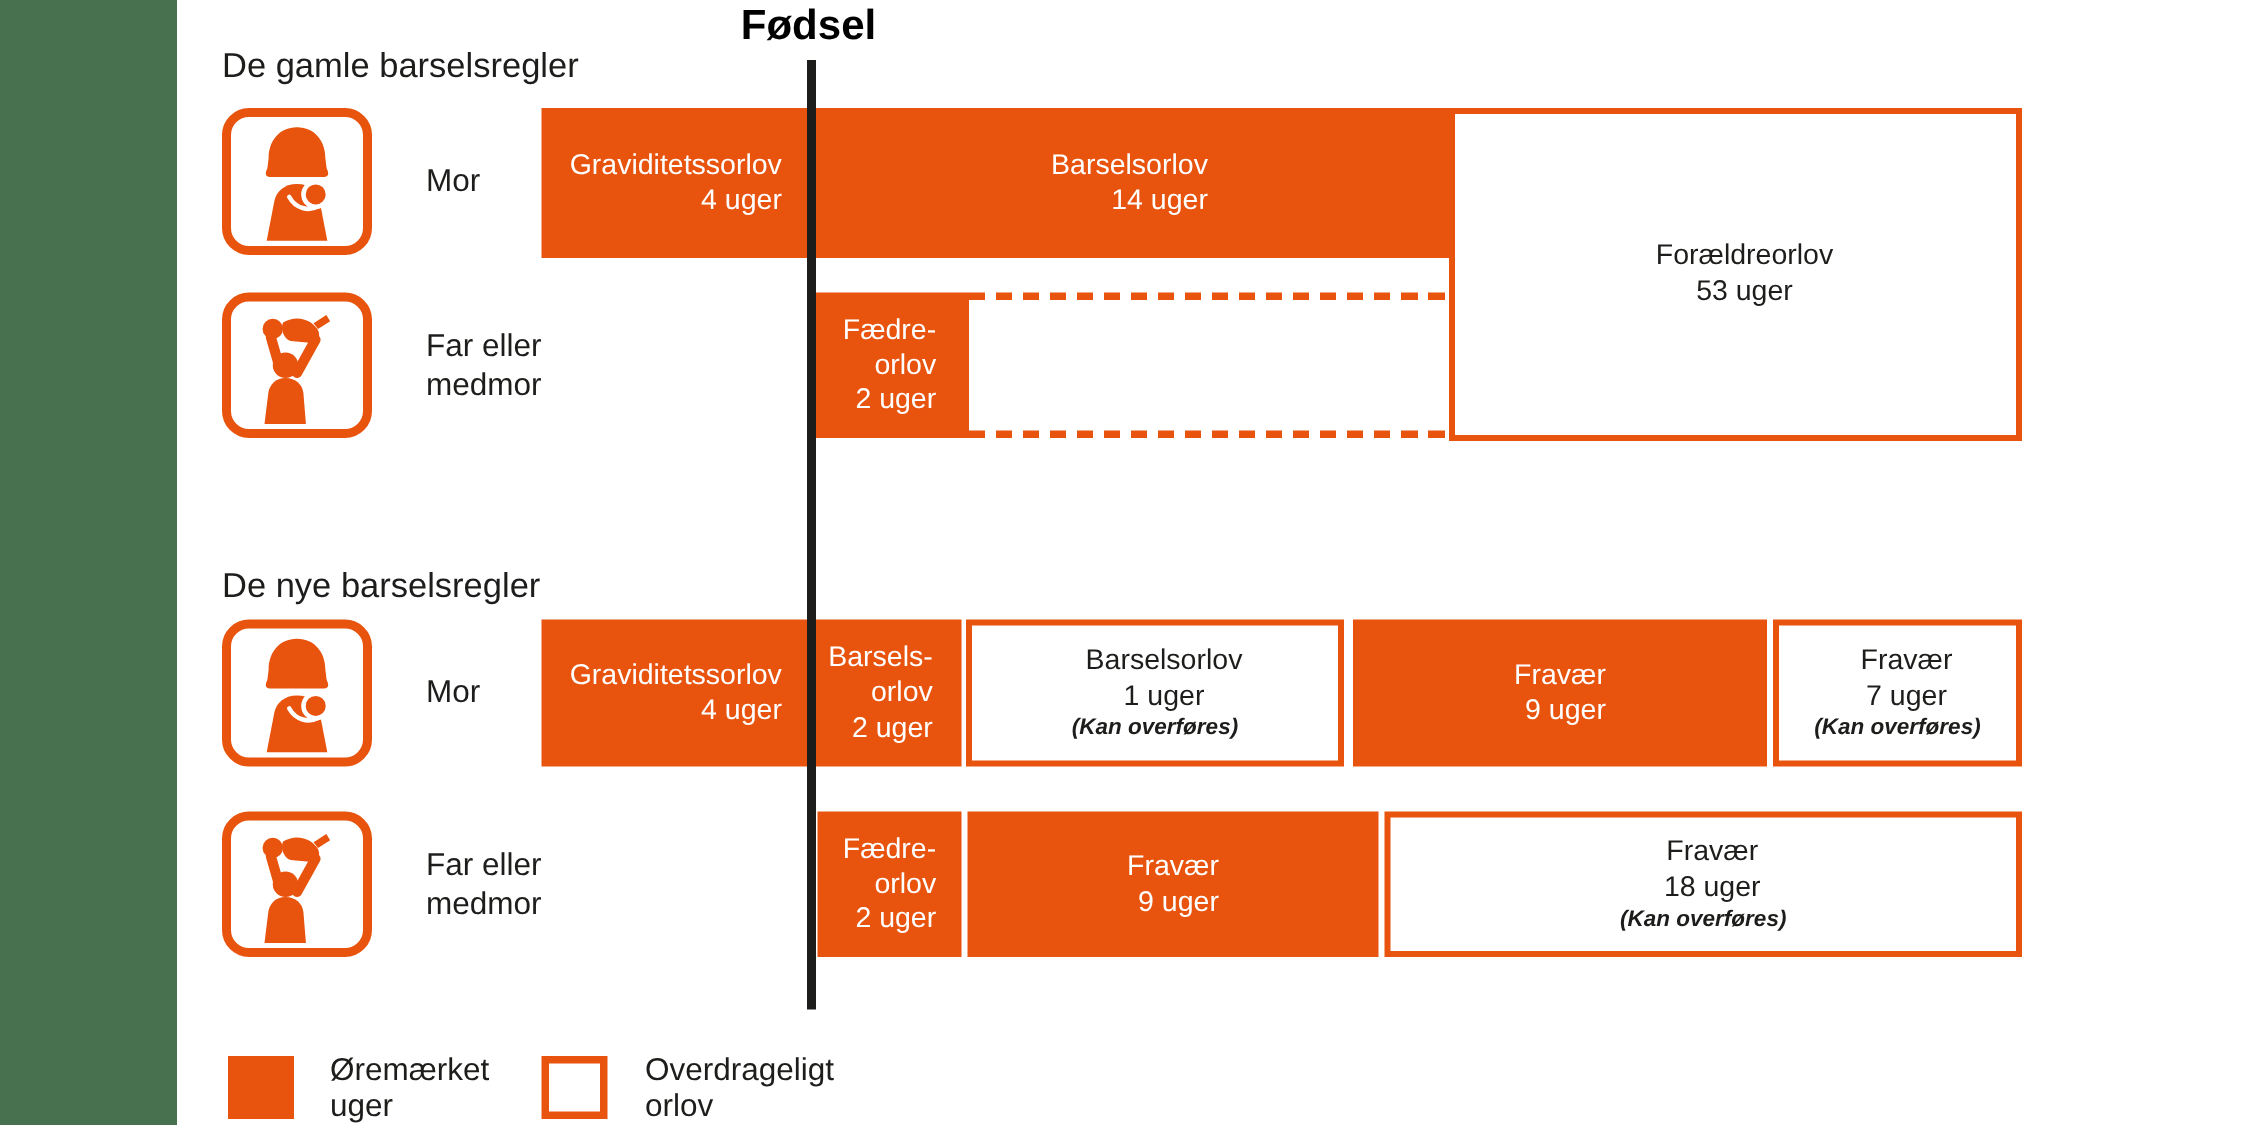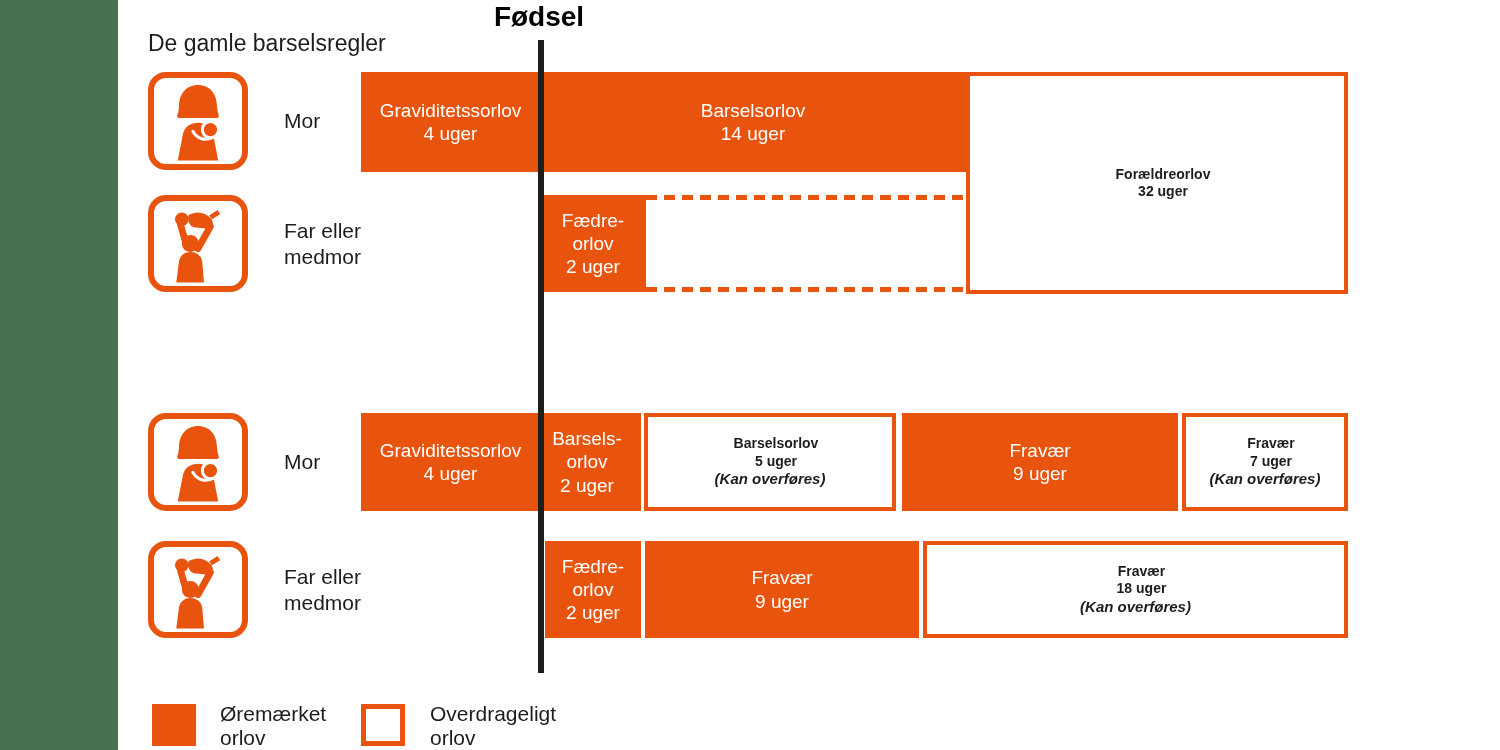--- a/index.html
+++ b/index.html
@@ -22,24 +22,24 @@
 
   .role-icon{position:absolute;width:100px;background:#fff;border:6px solid var(--orange);
     border-radius:18px;overflow:hidden;}
   .role-icon svg{position:absolute;left:0;top:0;width:100%;height:100%;}
   .role-label{position:absolute;left:262px;width:130px;display:flex;align-items:center;
     font-size:21px;line-height:1.22;color:var(--ink);white-space:pre-line;margin-left:22px;}
 
   .bar{position:absolute;display:flex;align-items:center;justify-content:center;z-index:10;}
   .bar.orange{background:var(--orange);color:#fff;}
   .bar.outline{background:#fff;border:4px solid var(--orange);color:var(--ink);}
-  .bar-text{font-size:19px;line-height:1.22;text-align:center;white-space:pre-line;}
+  .bar-text{font-size:19px;line-height:1.22;text-align:right;white-space:pre-line;}
   .bar-text.white{color:#fff;}
   .seg{position:absolute;top:0;bottom:0;display:flex;align-items:center;justify-content:center;}
-  .box-title,.box-amount{font-size:14px;font-weight:bold;line-height:1.25;padding-left:12px;}
+  .box-title,.box-amount{font-size:19px;font-weight:normal;line-height:1.25;padding-left:12px;}
   .box-note{font-size:15px;font-weight:bold;line-height:1.25;font-style:italic;}
   .box-stack{text-align:center;}
 
   .dashed-line{position:absolute;height:5px;z-index:5;
     background:repeating-linear-gradient(90deg,var(--orange) 0 11px,transparent 11px 18px);}
 
   .legend-swatch{position:absolute;width:44px;height:42px;}
   .legend-swatch.filled{background:var(--orange);}
   .legend-swatch.empty{background:#fff;border:5px solid var(--orange);}
   .legend-label{position:absolute;font-size:21px;line-height:1.14;color:var(--ink);white-space:pre-line;}
@@ -73,21 +73,21 @@
     </div>
     <div class="seg" style="left:179px;right:0;">
       <div class="bar-text white">Barselsorlov
 14 uger</div>
     </div>
   </div>
 
   <div class="bar outline" style="left:966px;top:72px;width:382px;height:222px;">
     <div class="box-stack">
       <div class="box-title">Forældreorlov</div>
-      <div class="box-amount">32 uger</div>
+      <div class="box-amount">53 uger</div>
     </div>
   </div>
 
   <div class="role-icon" style="left:148px;top:195px;height:97px;">
     <svg viewBox="0 0 100 100">
       <circle cx="31" cy="21.5" r="8" fill="#E8530E"></circle>
       <path fill="#E8530E" d="M39 16.5 C49 11 59 13 65.5 21 C69 25.5 67.5 31 62 32.5 L45 31 C39.5 29.5 37 21.5 39 16.5 Z"></path>
       <path fill="#E8530E" d="M63 17 L73 10.5 L76 15.5 L66.5 21.5 Z"></path>
       <path d="M29.5 28 L37 54" stroke="#E8530E" stroke-width="8" stroke-linecap="round" fill="none"></path>
       <path d="M64.5 30 L50 56" stroke="#E8530E" stroke-width="8" stroke-linecap="round" fill="none"></path>
@@ -100,20 +100,21 @@
 
   <div class="bar orange" style="left:540px;top:195px;width:106px;height:97px;">
     <div class="bar-text white">Fædre-
 orlov
 2 uger</div>
   </div>
 
   <div class="dashed-line" style="left:646px;top:195px;width:320px;"></div>
   <div class="dashed-line" style="left:646px;top:287px;width:320px;"></div>
 
+  <div class="section-heading" style="left:148px;top:377px;">De nye barselsregler</div>
 
   <div class="role-icon" style="left:148px;top:413px;height:98px;">
     <svg viewBox="0 0 100 100">
       <path fill="#E8530E" d="M50 8 C36 8 28 19 28 32 L27 40 C25 44 25.5 46.5 29 46.5 L71 46.5 C74.5 46.5 75 44 73 40 L72 32 C72 19 64 8 50 8 Z"></path>
       <path fill="#E8530E" d="M50 52 C40 52 34 58 32.5 65 L26.5 96 L73.5 96 L67.5 65 C66 58 60 52 50 52 Z"></path>
       <path d="M44 62 C49 71 59 73.5 67 69" stroke="#fff" stroke-width="3.5" fill="none" stroke-linecap="round"></path>
       <circle cx="64.5" cy="60" r="9.5" fill="#E8530E" stroke="#fff" stroke-width="3.5"></circle>
     </svg>
   </div>
   <div class="role-label" style="top:413px;height:98px;">Mor</div>
@@ -126,21 +127,21 @@
     <div class="seg" style="left:172px;right:0;">
       <div class="bar-text white">Barsels-
 orlov
 2 uger</div>
     </div>
   </div>
 
   <div class="bar outline" style="left:644px;top:413px;width:252px;height:98px;">
     <div class="box-stack">
       <div class="box-title">Barselsorlov</div>
-      <div class="box-amount">5 uger</div>
+      <div class="box-amount">1 uger</div>
       <div class="box-note">(Kan overføres)</div>
     </div>
   </div>
 
   <div class="bar orange" style="left:902px;top:413px;width:276px;height:98px;">
     <div class="bar-text white">Fravær
 9 uger</div>
   </div>
 
   <div class="bar outline" style="left:1182px;top:413px;width:166px;height:98px;">
@@ -179,19 +180,19 @@
   <div class="bar outline" style="left:923px;top:541px;width:425px;height:97px;">
     <div class="box-stack">
       <div class="box-title">Fravær</div>
       <div class="box-amount">18 uger</div>
       <div class="box-note">(Kan overføres)</div>
     </div>
   </div>
 
   <div class="legend-swatch filled" style="left:152px;top:704px;"></div>
   <div class="legend-label" style="left:220px;top:702px;">Øremærket
-orlov</div>
+uger</div>
 
   <div class="legend-swatch empty" style="left:361px;top:704px;"></div>
   <div class="legend-label" style="left:430px;top:702px;">Overdrageligt
 orlov</div>
 
 </div>
 
 </body></html>

